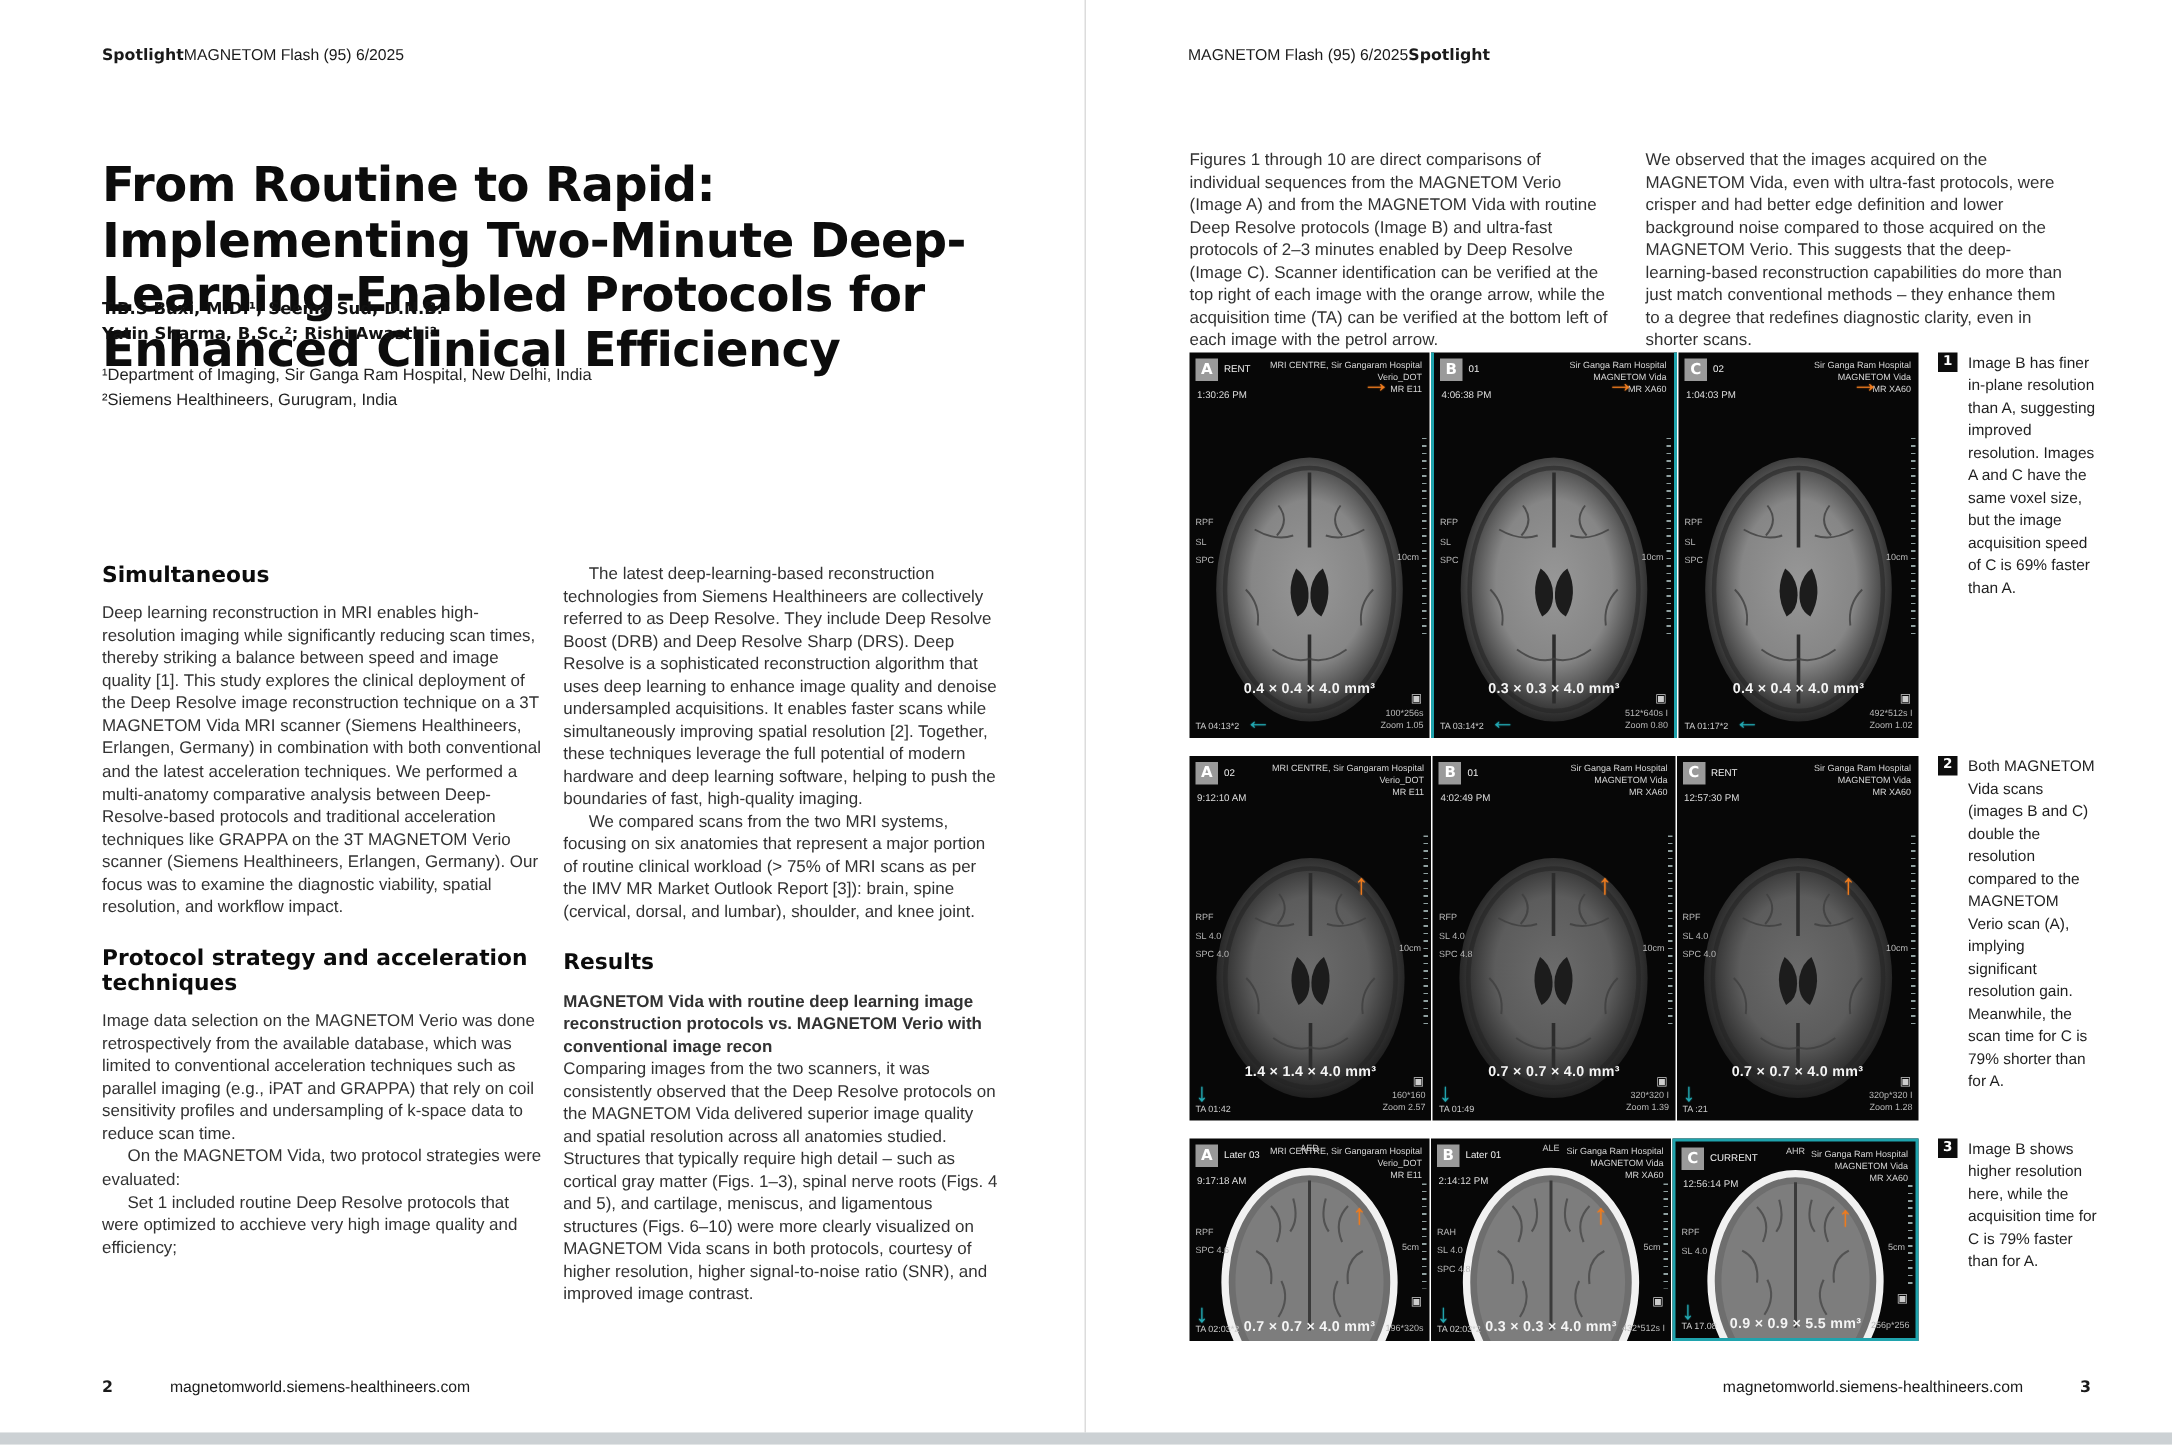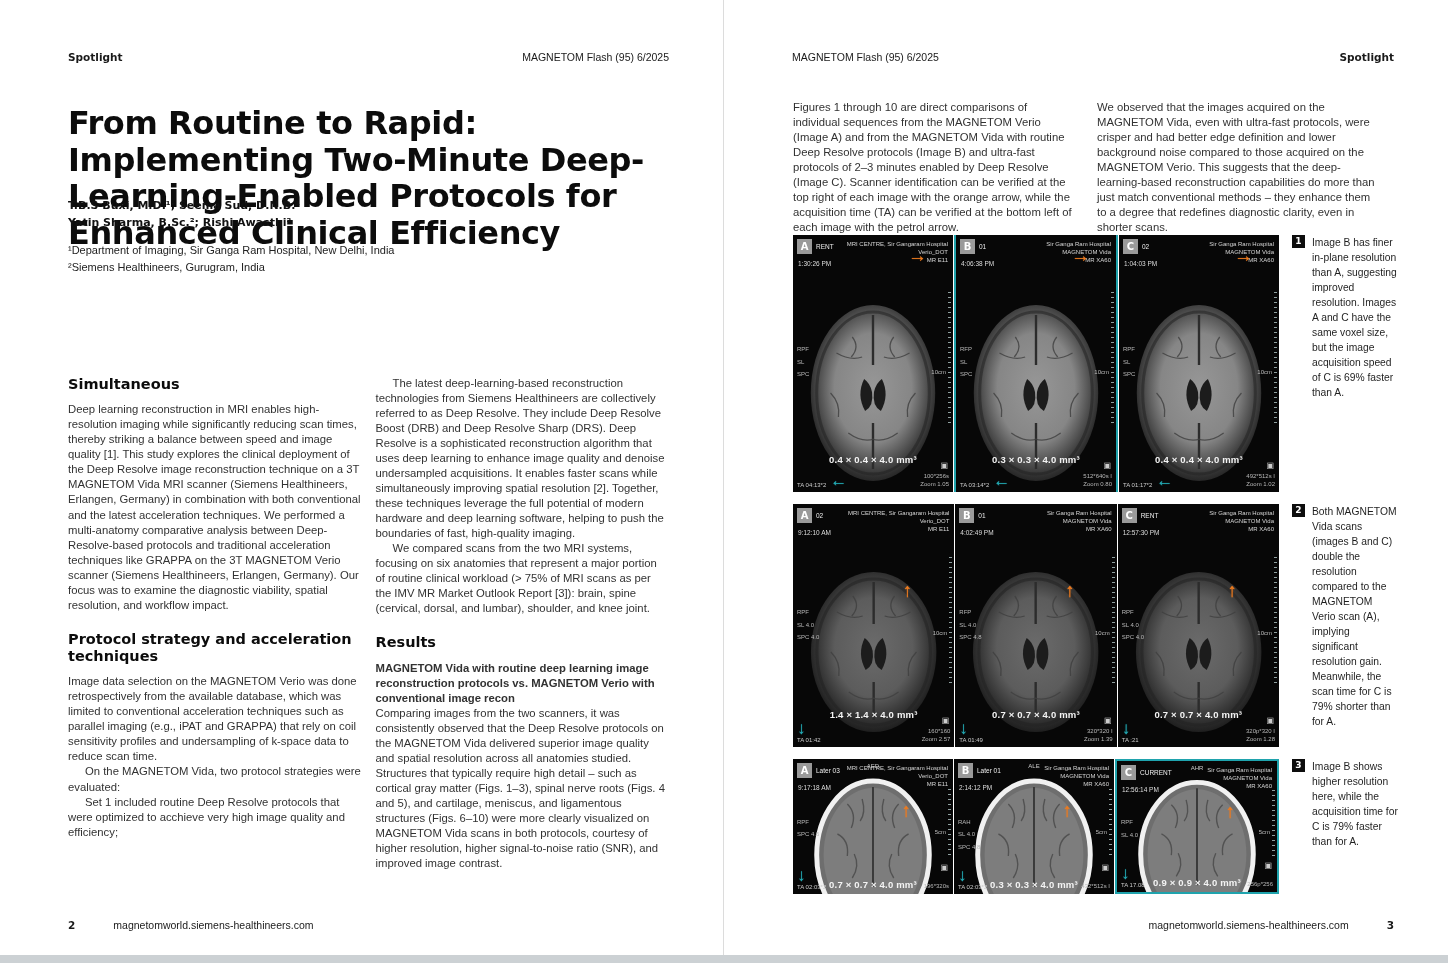--- a/index.html
+++ b/index.html
@@ -2,21 +2,21 @@
 <html><head>
 <meta charset="utf-8">
 <style>
   html,body{margin:0;padding:0;}
   body{width:1448px;height:963px;background:#f4f4f4;font-family:"Liberation Sans",sans-serif;color:#333;overflow:hidden;}
   .spread{position:relative;width:1448px;height:955px;background:#fff;display:flex;}
   .page{position:relative;width:724px;height:955px;box-sizing:border-box;}
   .page.left{border-right:1px solid #dcdcdc;}
   .bottom-bar{position:absolute;left:0;top:955px;width:1448px;height:8px;background:#ccd1d4;}
 
-  .page-header{position:absolute;top:31px;left:68px;right:54px;display:flex;justify-content:space-between;font-size:10.5px;color:#1a1a1a;margin-top:20px;}
+  .page-header{position:absolute;top:31px;left:68px;right:54px;display:flex;justify-content:flex-start;font-size:10.5px;color:#1a1a1a;}
   .ph-bold{font-weight:bold;font-family:"DejaVu Sans",sans-serif;}
 
   .article-title{position:absolute;top:84px;left:68px;width:585px;font-family:"DejaVu Sans",sans-serif;font-size:32px;font-weight:bold;letter-spacing:-0.4px;line-height:1.14;color:#0c0c0c;}
   .authors{position:absolute;top:198px;left:68px;font-size:11px;font-weight:bold;line-height:1.5;color:#111;font-family:"DejaVu Sans",sans-serif;}
   .affiliations{position:absolute;top:242px;left:68px;font-size:11px;line-height:1.5;color:#222;}
 
   .cols{position:absolute;top:376px;left:68px;width:601px;display:flex;gap:14px;}
   .col{width:295px;font-size:11.3px;line-height:1.33;color:#323232;}
   .col h2{font-family:"DejaVu Sans",sans-serif;font-size:14.5px;font-weight:bold;color:#0c0c0c;margin:0 0 9px 0;line-height:1.2;}
   .col h2.mt{margin-top:18px;}
@@ -575,21 +575,21 @@
               <div class="psite">
                 <div class="">Sir Ganga Ram Hospital</div>
                 <div class="">MAGNETOM Vida</div>
                 <div class="">MR XA60</div>
               </div>
               <div class="oarrow up">↑</div>
               <div class="leftinfo">
                 <div class="">RPF</div>
                 <div class="">SL 4.0</div>
               </div>
-              <div class="voxel">0.9 × 0.9 × 4.0 mm³</div>
+              <div class="voxel">0.9 × 0.9 × 5.5 mm³</div>
               <div class="tawrap v">
                 <div class="tarrow">↓</div>
                 <div class="">TA 17.08</div>
               </div>
               <div class="matrix">
                 <div class="">256p*256</div>
               </div>
               <div class="fileicon">▣</div>
               <div class="ruler"></div>
               <div class="scalelabel">5cm</div>

